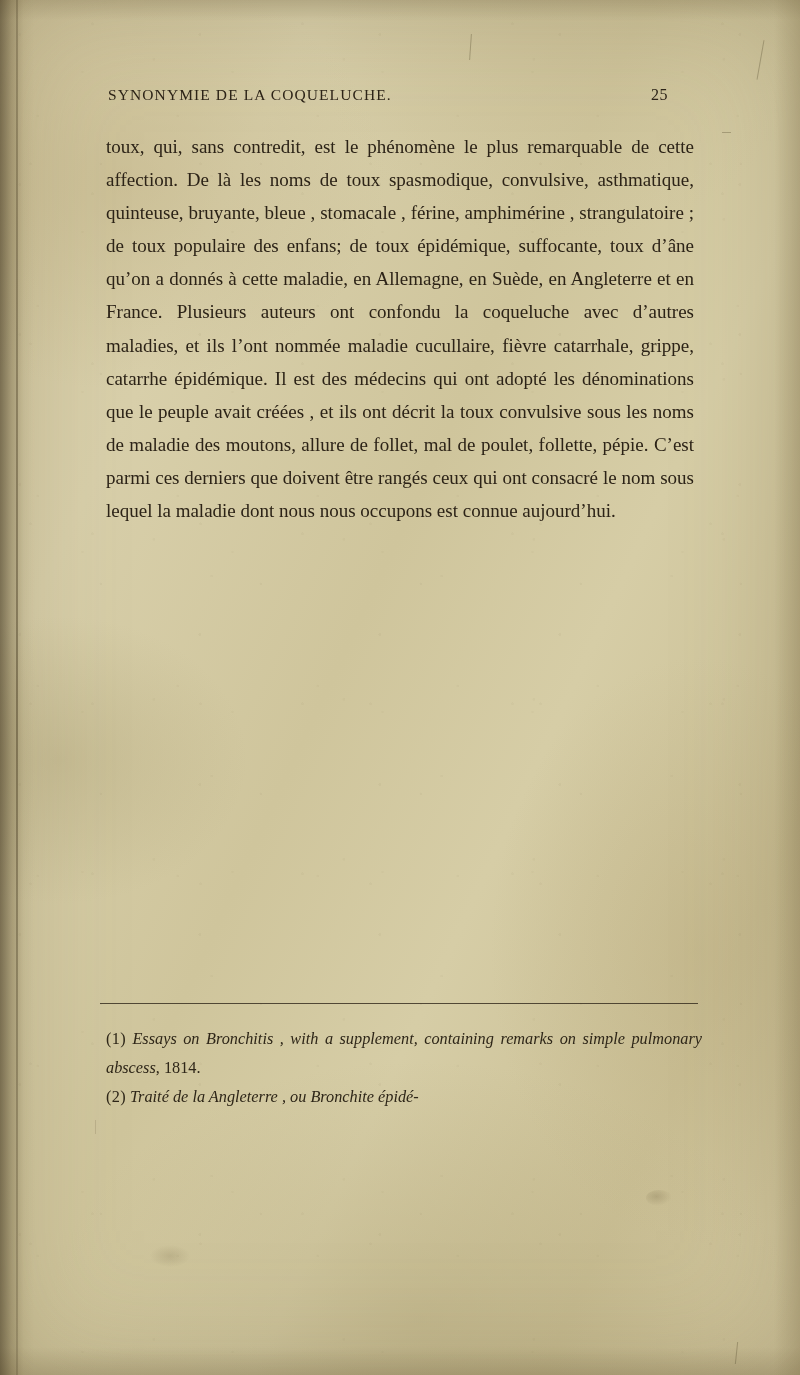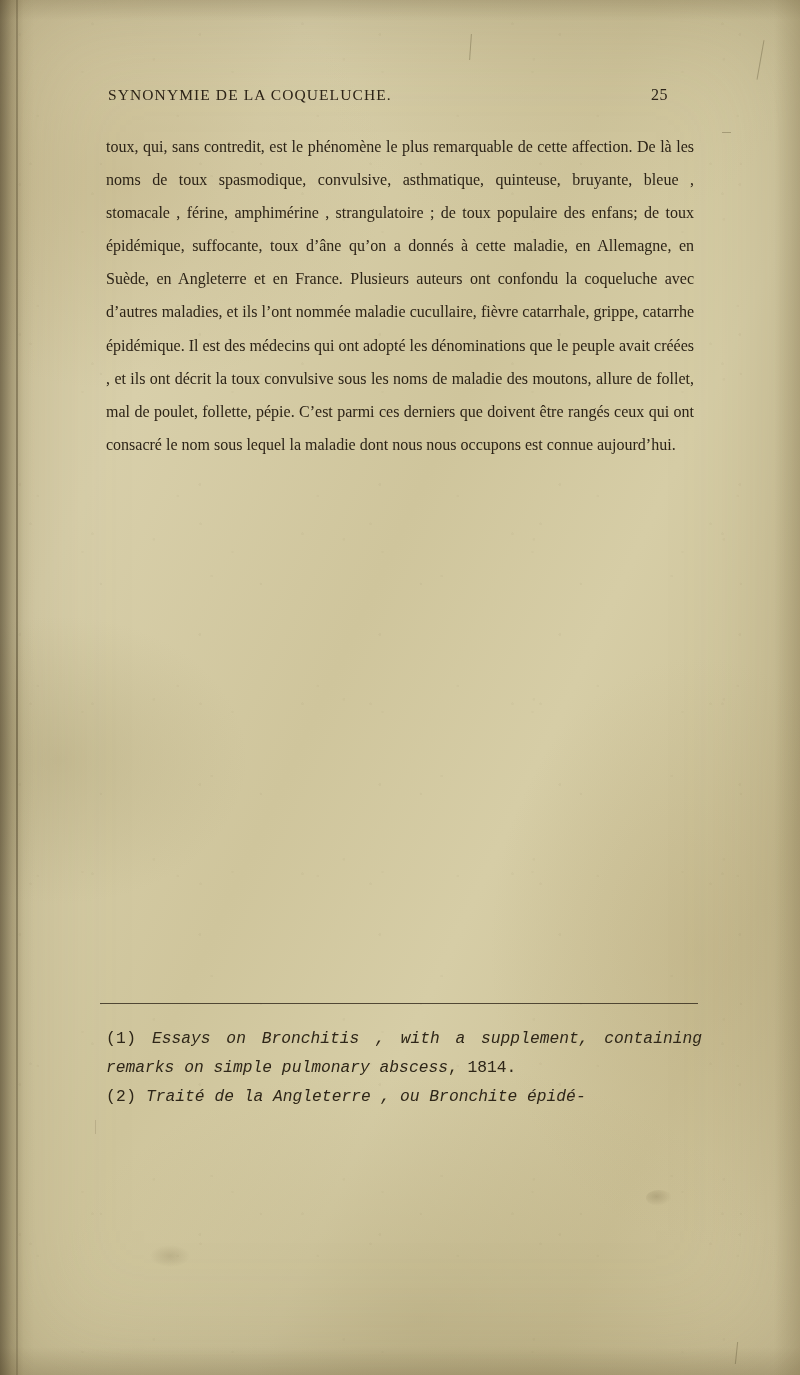--- a/index.html
+++ b/index.html
@@ -98,21 +98,21 @@
     letter-spacing: 1.1px;
   }
   .running-head .rh-folio {
     font-size: 16px;
     letter-spacing: 0.5px;
     padding-right: 26px;
     margin-left: 28px;
   }
 
   .body-text {
-    font-size: 16px;
+    font-size: 19px;
     line-height: 33.1px;
     text-align: justify;
     text-justify: inter-word;
   }
   .body-text p {
     margin: 0;
   }
   .body-text p.indent {
     text-indent: 30px;
   }
@@ -133,21 +133,20 @@
     left: 106px;
     top: 1024px;
     width: 596px;
     font-size: 16.3px;
     line-height: 29px;
     color: #2e2618;
   }
   .note {
     display: block;
     text-align: justify;
-    font-family: Liberation Mono, monospace;
   }
   .note .num { letter-spacing: 0.3px; }
 
   
   .mark {
     position: absolute;
     background: rgba(70,58,34,0.30);
     pointer-events: none;
   }
   .m1 { left: 470px; top: 34px; width: 1.4px; height: 26px; transform: rotate(4deg); }

